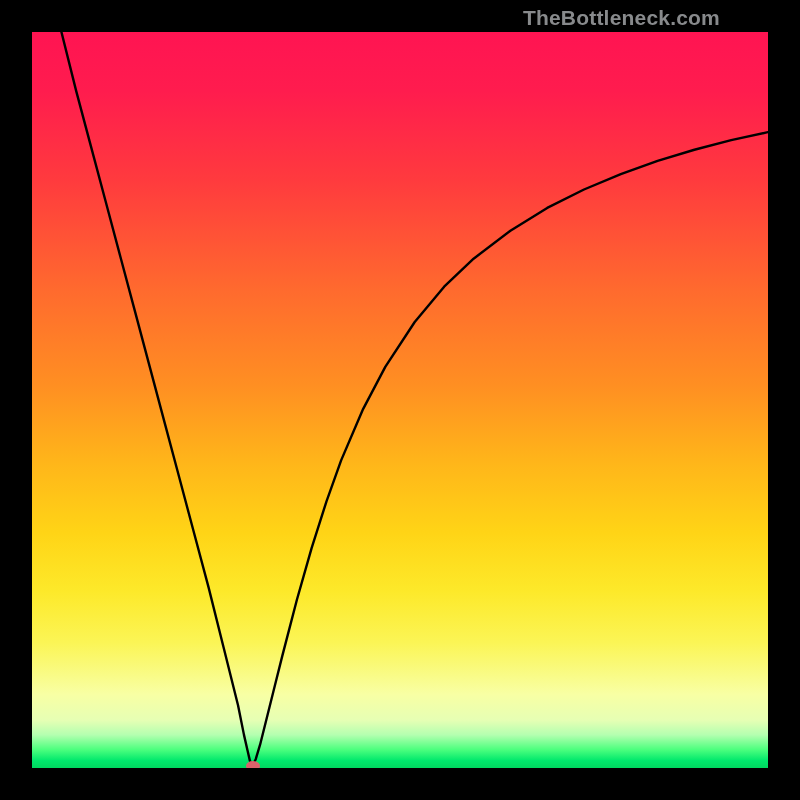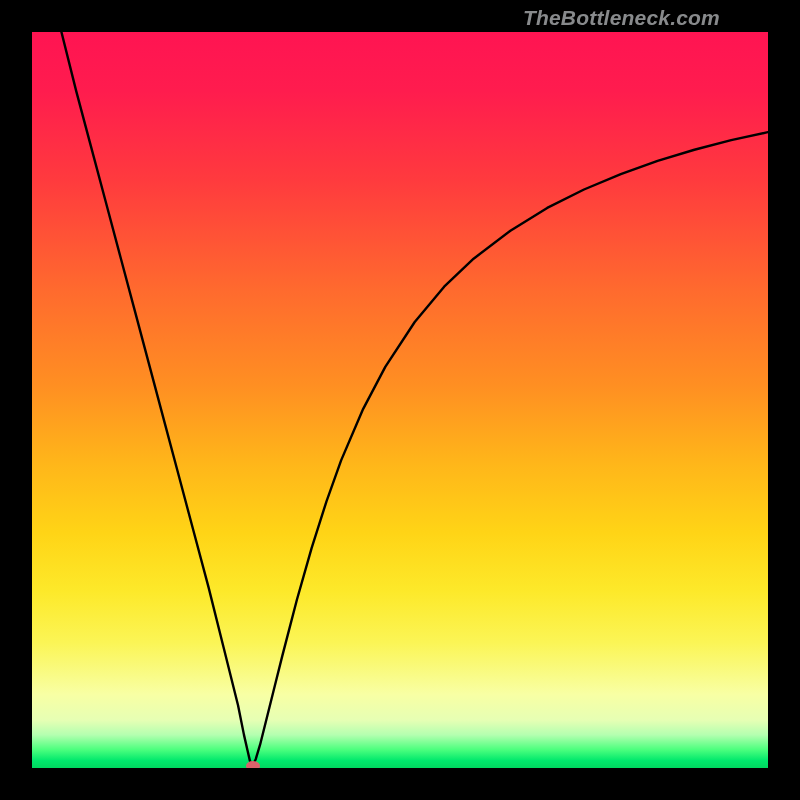--- a/index.html
+++ b/index.html
@@ -10,21 +10,20 @@
     background: #000;
     overflow: hidden;
   }
   .frame {
     position: absolute;
     top: 0;
     left: 0;
     width: 732px;
     height: 800px;
     background: #000;
-    font-style: italic;
   }
   .plot-area {
     position: absolute;
     left: 32px;
     top: 32px;
     width: 736px;
     height: 736px;
     overflow: hidden;
   }
   .gradient {

